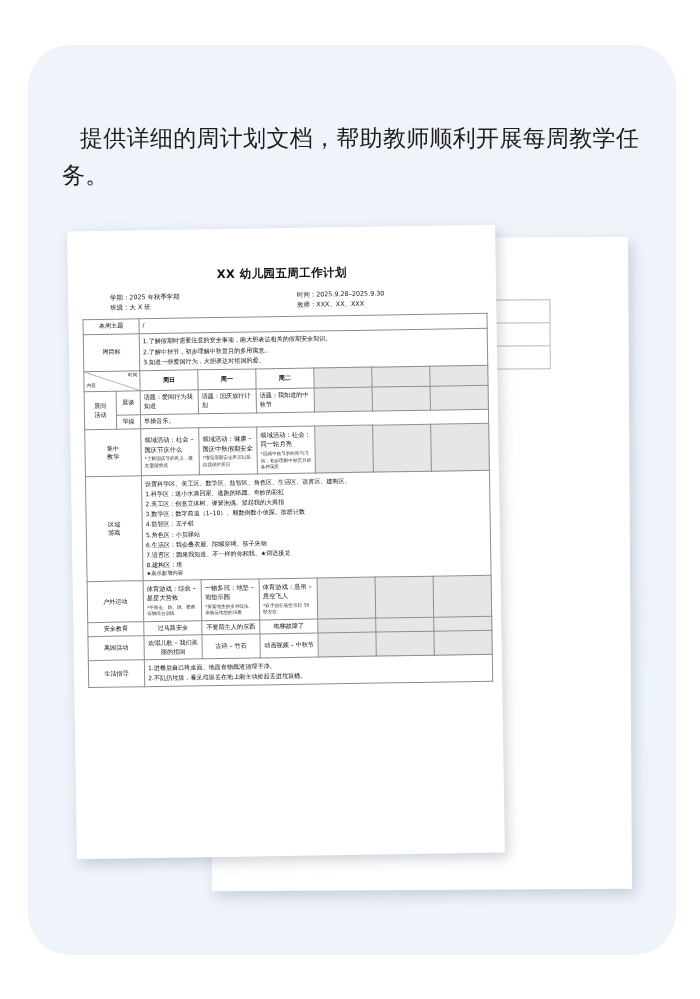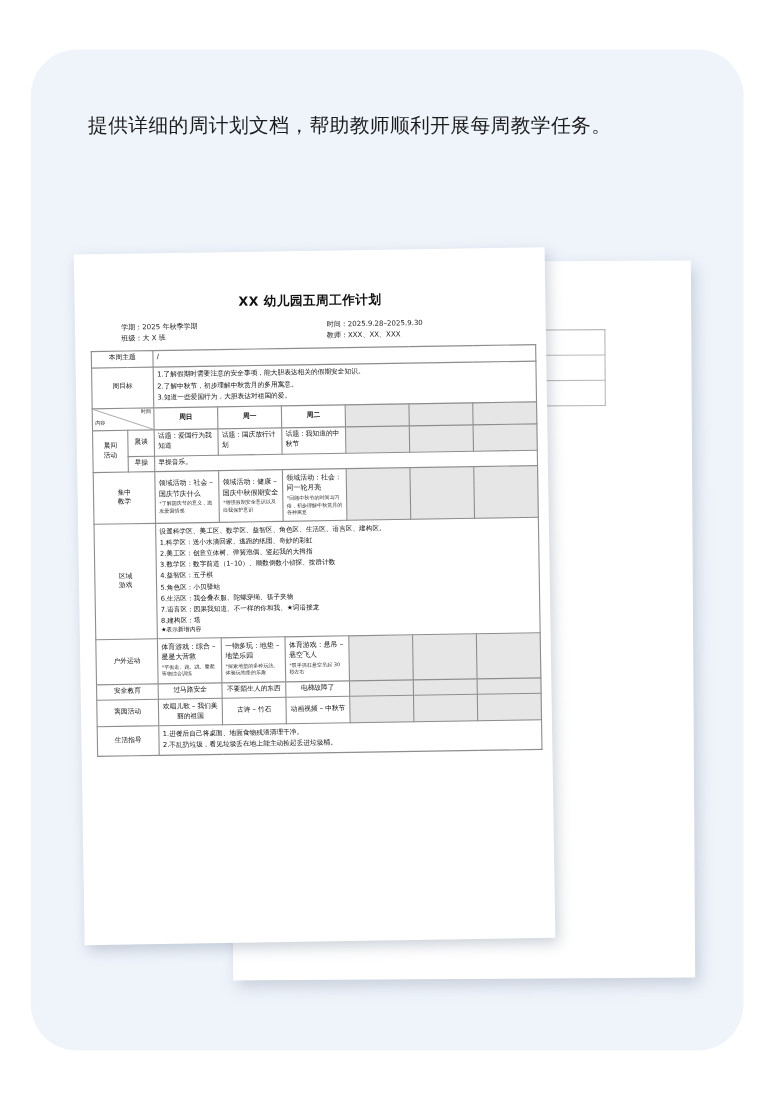--- a/index.html
+++ b/index.html
@@ -19,23 +19,23 @@
   .blue-panel {
     position: absolute;
     left: 28px; top: 45px;
     width: 648px; height: 910px;
     background: #eff4fb;
     border-radius: 42px;
   }
   
   .headline {
     position: absolute;
-    left: 62px; top: 100px;
+    left: 62px; top: 120px;
     width: 596px;
-    font-size: 18px;
+    font-size: 23px;
     line-height: 1.62;
     color: #1c1c1c;
     letter-spacing: 0.3px;
     text-indent: 18px;
     font-family: "DejaVu Sans", "Liberation Sans", sans-serif;
   }
   
   .sheet {
     position: absolute;
     background: #ffffff;

